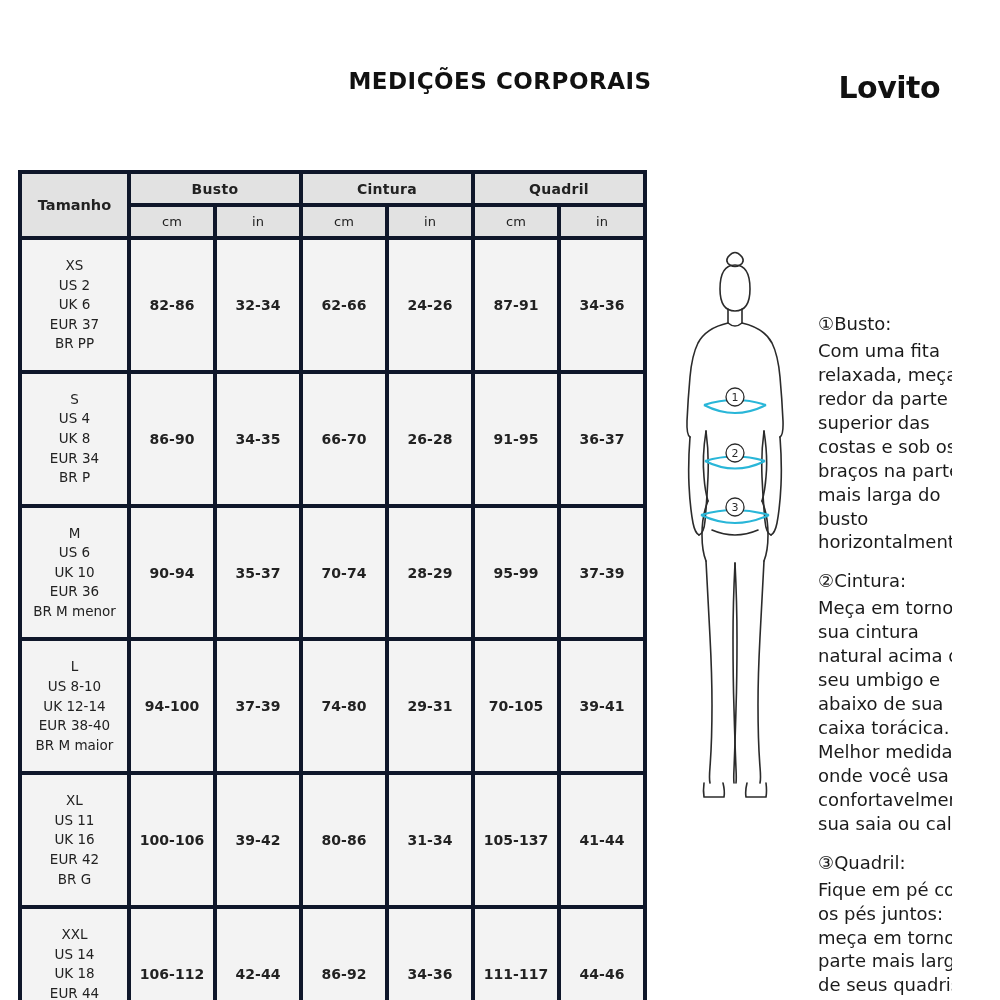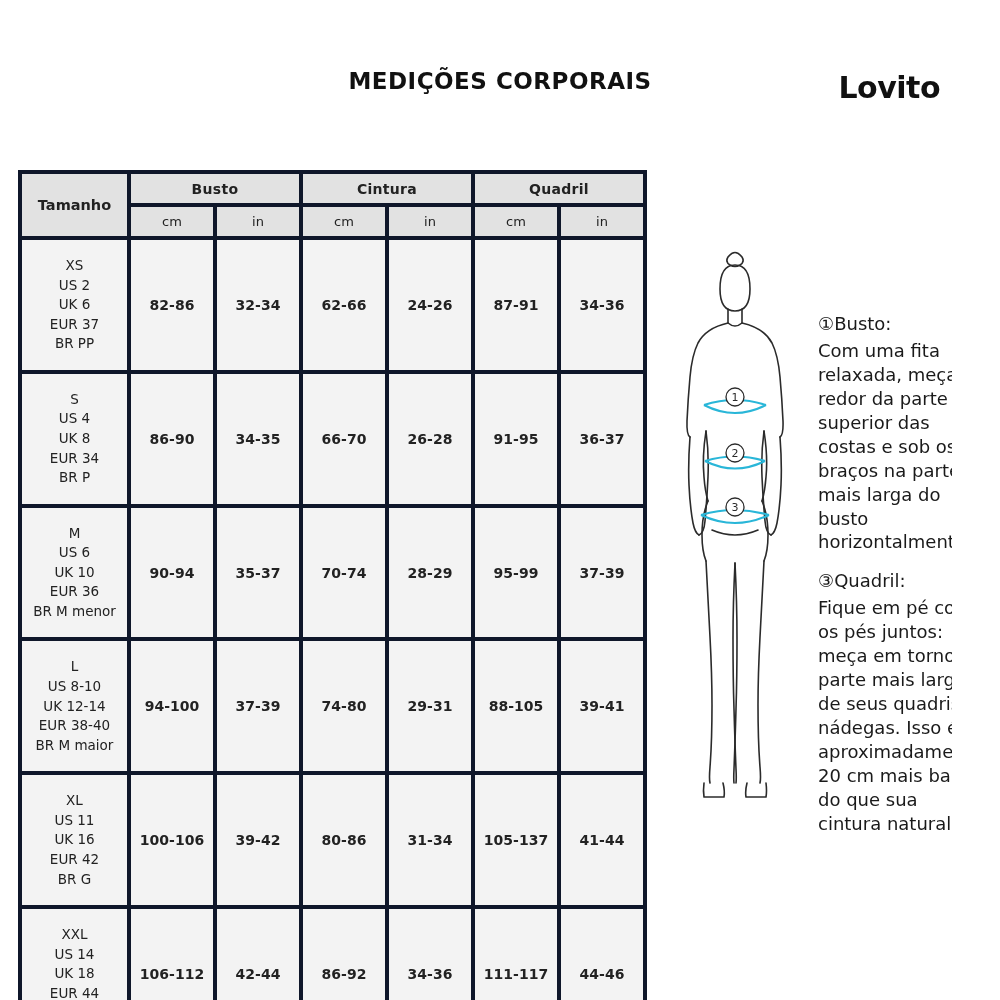--- a/index.html
+++ b/index.html
@@ -193,21 +193,21 @@
             <div>L</div>
             <div>US 8-10</div>
             <div>UK 12-14</div>
             <div>EUR 38-40</div>
             <div>BR M maior</div>
           </td>
           <td class="val">94-100</td>
           <td class="val">37-39</td>
           <td class="val">74-80</td>
           <td class="val">29-31</td>
-          <td class="val">88-105</td>
+          <td class="val">70-105</td>
           <td class="val">39-41</td>
         </tr>
 
         <tr>
           <td class="size-cell">
             <div>XL</div>
             <div>US 11</div>
             <div>UK 16</div>
             <div>EUR 42</div>
             <div>BR G</div>
@@ -300,18 +300,22 @@
       </g>
     </svg>
   </div>
 
   <div id="notes">
     <div class="note">
       <div class="note-title">①Busto:</div>
       <div class="note-body">Com uma fita relaxada, meça ao redor da parte superior das costas e sob os braços na parte mais larga do busto horizontalmente</div>
     </div>
     <div class="note">
+      <div class="note-title">②Cintura:</div>
+      <div class="note-body">Meça em torno de sua cintura natural acima de seu umbigo e abaixo de sua caixa torácica. Melhor medida onde você usa confortavelmente sua saia ou calça</div>
+    </div>
+    <div class="note">
       <div class="note-title">③Quadril:</div>
       <div class="note-body">Fique em pé com os pés juntos: meça em torno da parte mais larga de seus quadris e nádegas. Isso é aproximadamente 20 cm mais baixo do que sua cintura natural</div>
     </div>
   </div>
 
 </div>
 
 </body></html>

